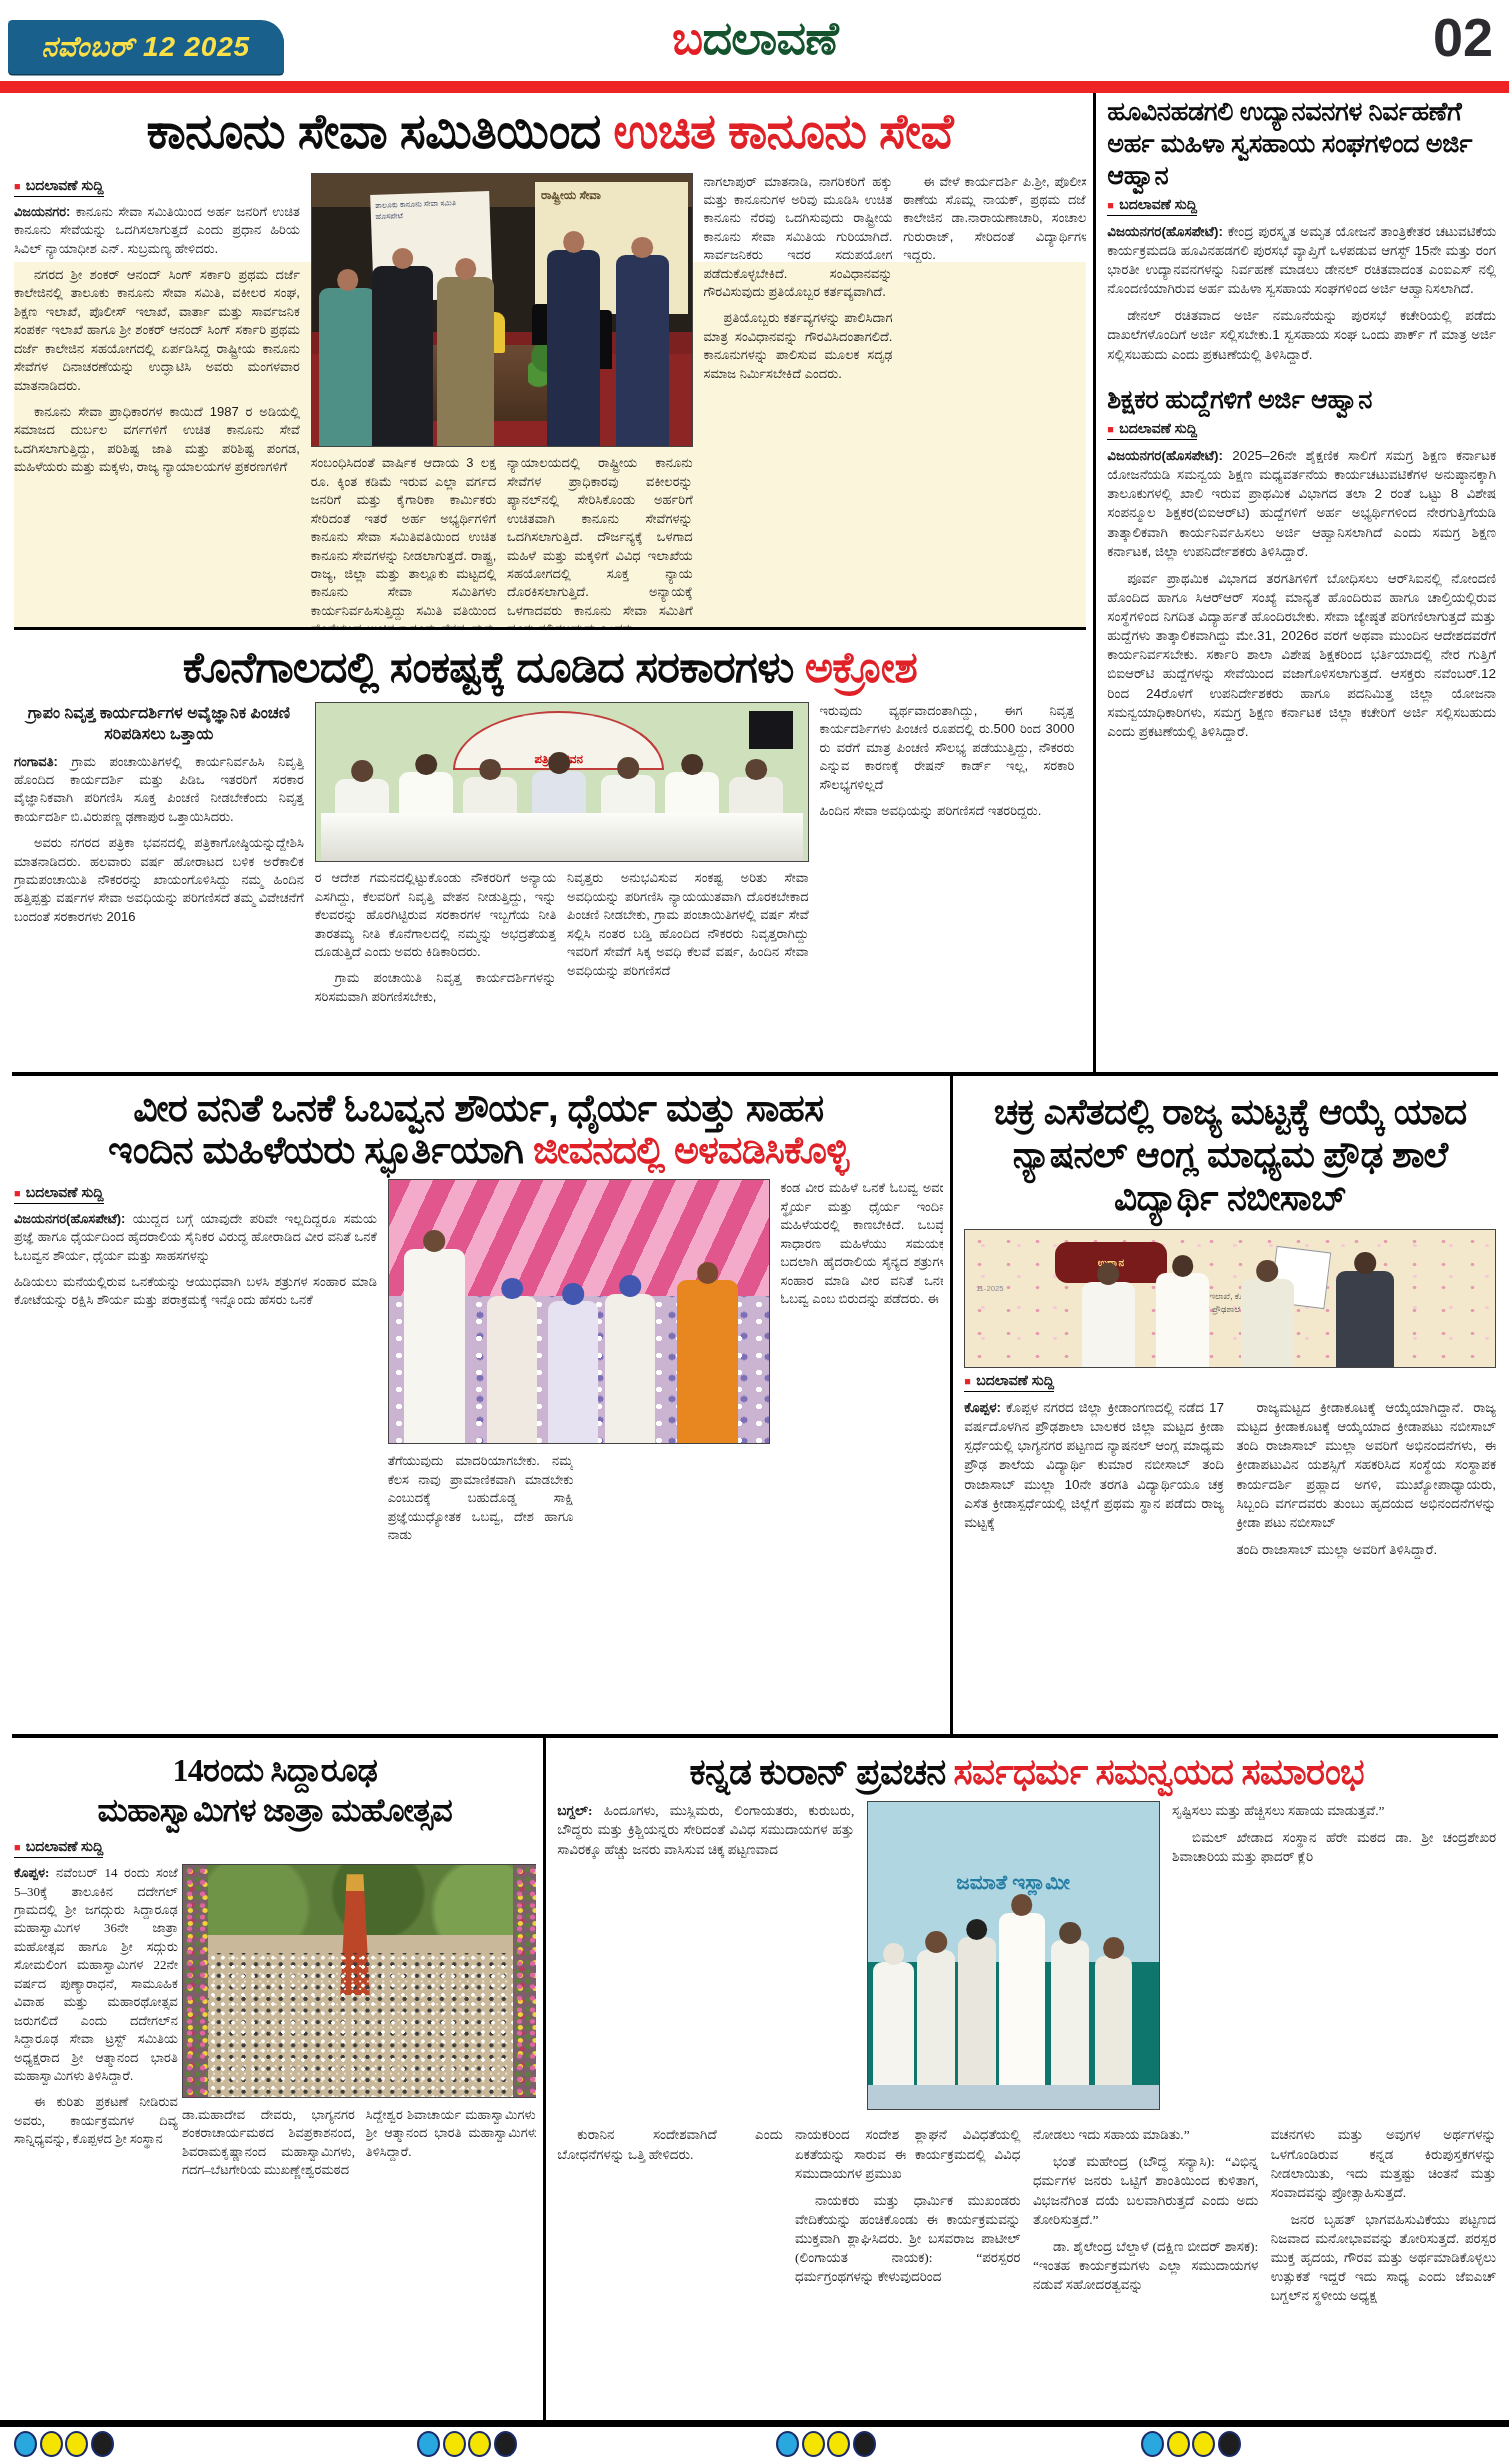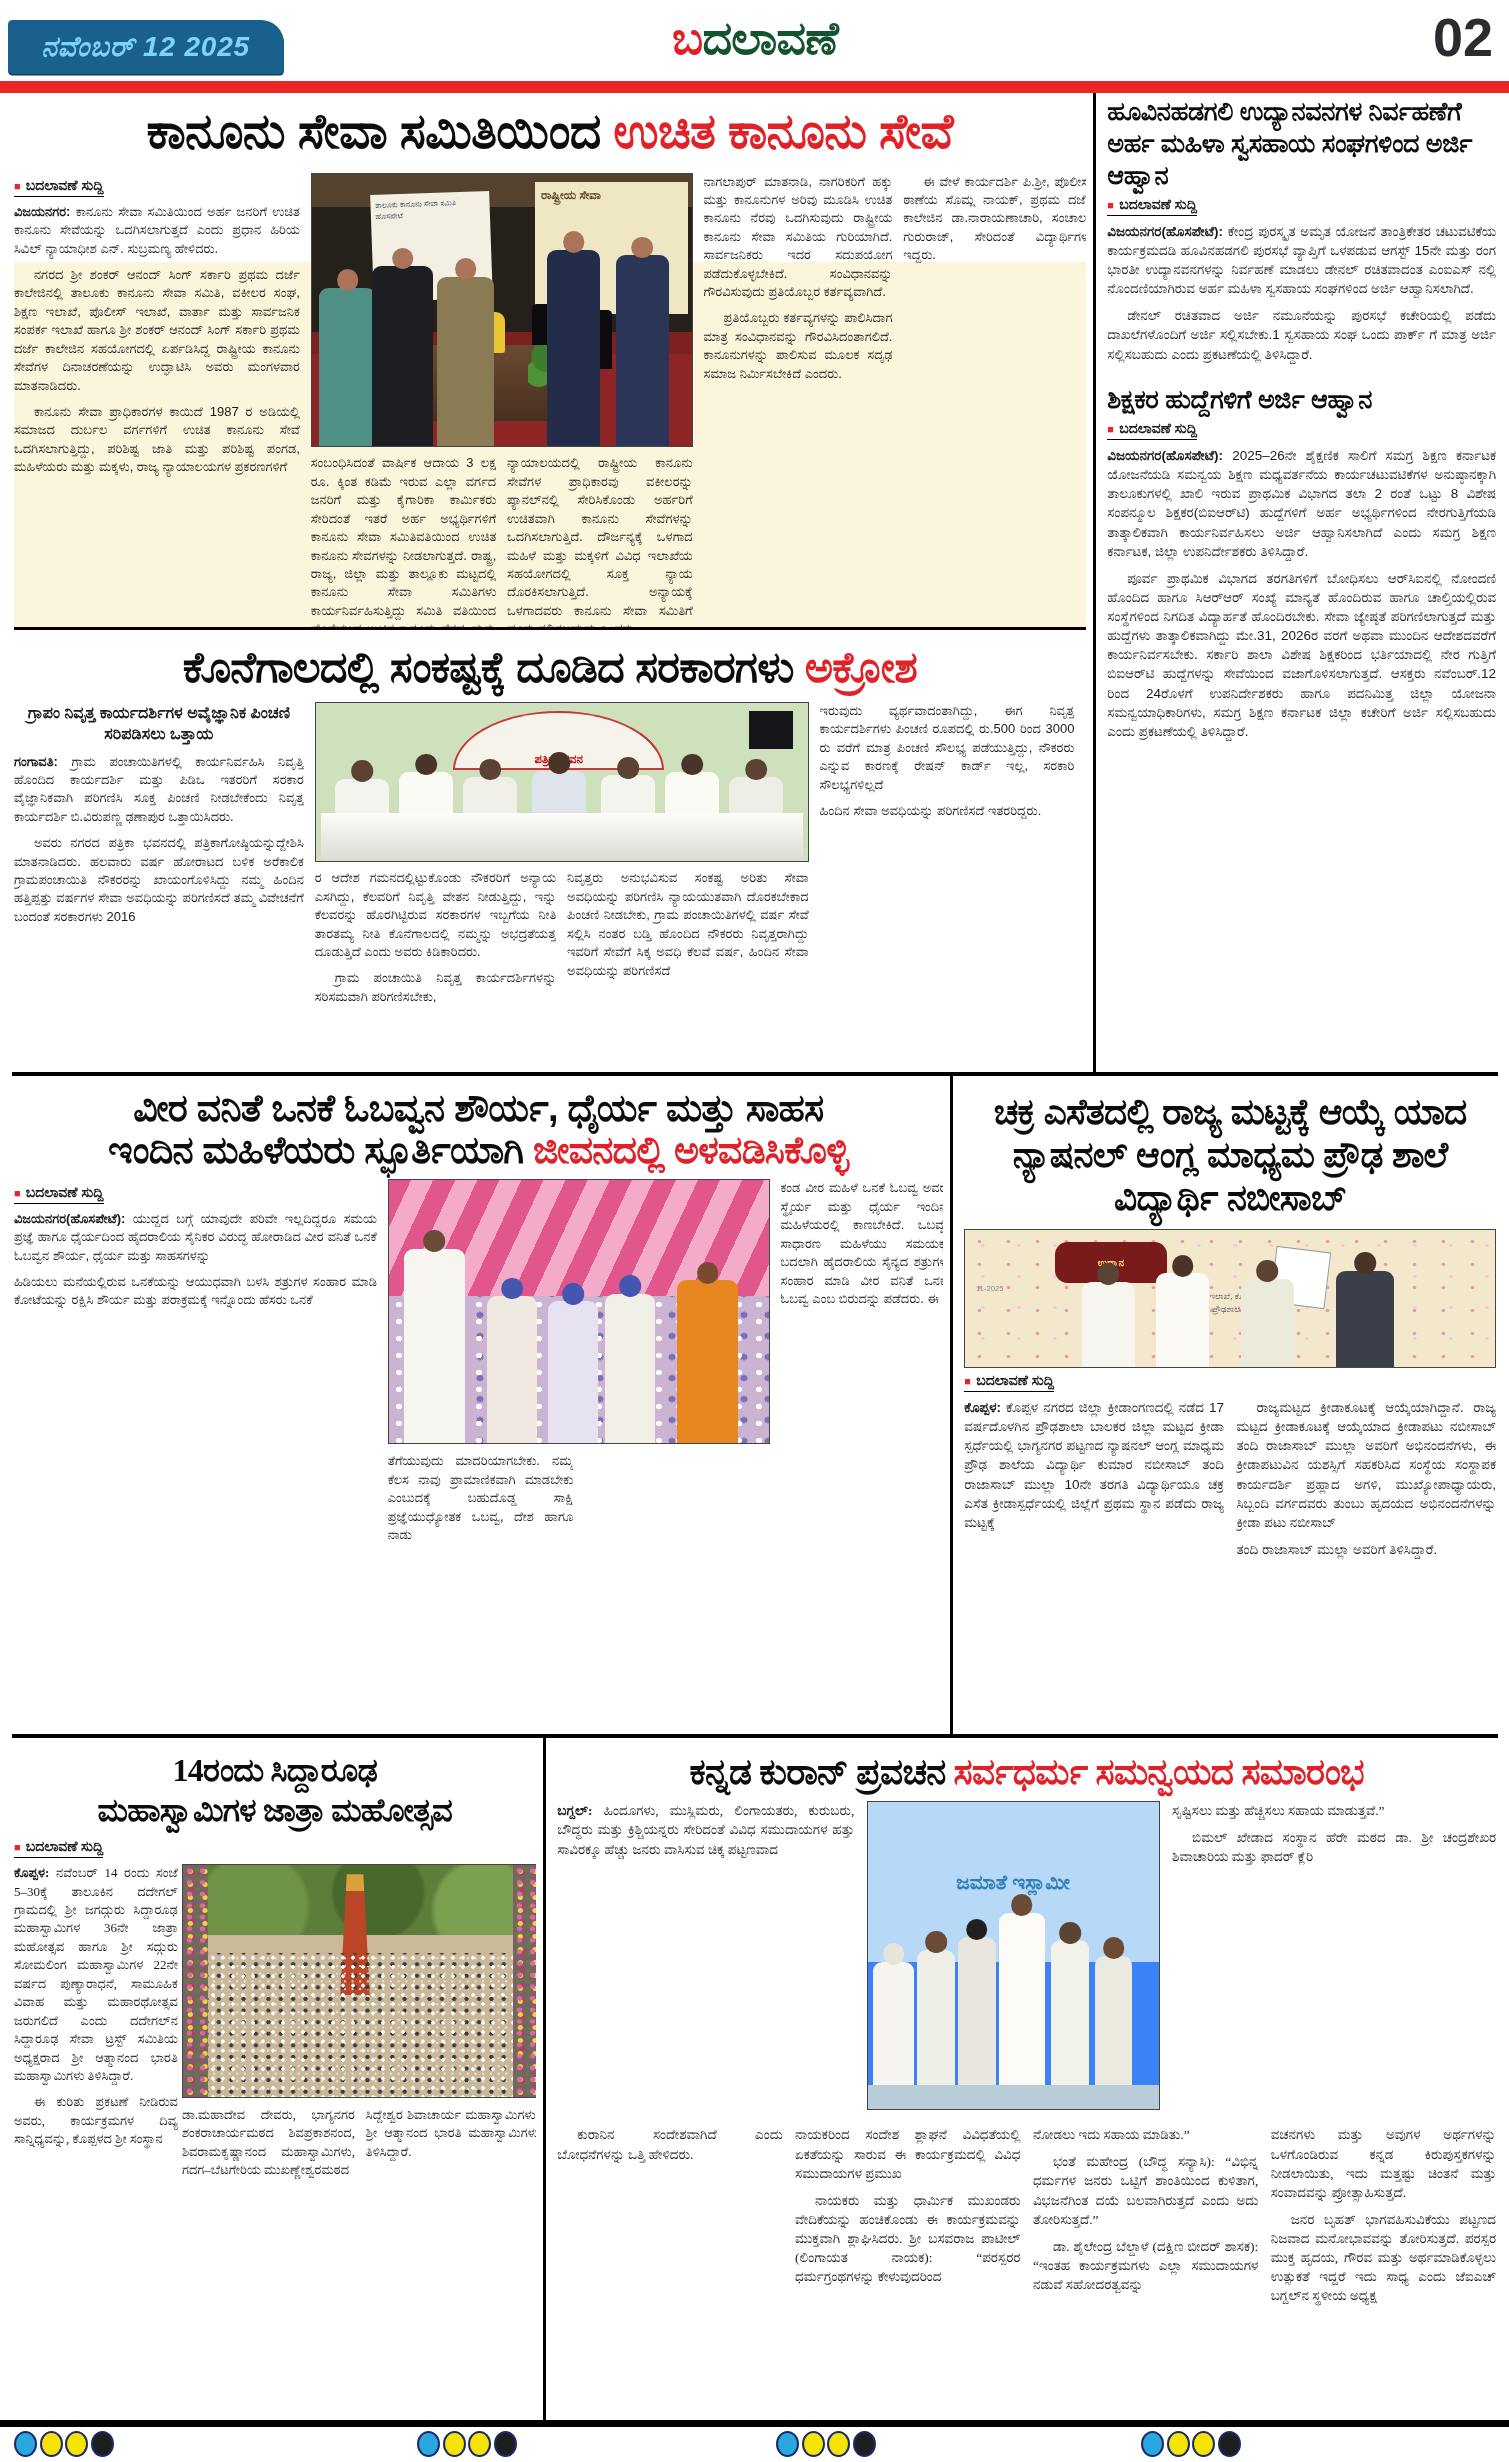--- a/index.html
+++ b/index.html
@@ -3,21 +3,21 @@
 <meta charset="utf-8">
 <style>
   html,body{margin:0;padding:0;background:#e9e9e9;}
   .page{width:1510px;height:2462px;margin:0 auto;background:#fff;position:relative;
         font-family:"Liberation Sans","DejaVu Sans",sans-serif;color:#1a1a1a;overflow:hidden;}
   
   .masthead{height:93px;position:relative;}
   .date-box{position:absolute;left:7.7px;top:20px;width:276px;height:54px;background:#19618c;
             border-radius:4.6px 23px 4.6px 4.6px;display:flex;align-items:center;justify-content:center;
             box-shadow:0 1.5px 0 #0e3c57;}
-  .date-box span{color:#7dd3fc;font-size:28px;font-weight:bold;font-style:italic;letter-spacing:0.8px;}
+  .date-box span{color:#fde047;font-size:28px;font-weight:bold;font-style:italic;letter-spacing:0.8px;}
   .mast-title{position:absolute;left:0;right:0;top:10.8px;text-align:center;font-size:46px;font-weight:bold;letter-spacing:-0.8px;}
   .mast-title .t-red{color:#e31e24;}
   .mast-title .t-blue{color:#14532d;}
   .pageno{position:absolute;right:17px;top:6.2px;font-size:54px;font-weight:bold;color:#2c2c30;}
   .redbar{position:absolute;left:0;right:0;bottom:0;height:11.6px;background:#ee2424;}
   
   .content{padding:0 12.4px;}
   .grid{display:grid;overflow:hidden;}
   .top-grid{grid-template-columns:1081px 3.1px 1fr;height:979px;}
   .mid-grid{grid-template-columns:938px 3.1px 1fr;height:658px;}
@@ -91,21 +91,21 @@
               clip-path:polygon(32% 0,68% 0,82% 100%,18% 100%);}
   .p5-crowd{position:absolute;left:7%;right:7%;top:38%;bottom:0;
             background-image:radial-gradient(#ffffff 24%,transparent 26%),radial-gradient(#3a3a3a 22%,transparent 24%),
                              radial-gradient(#efe6d2 22%,transparent 24%);
             background-size:10px 9.3px,12.4px 11.6px,7.7px 7.7px;background-position:0 0,4.6px 5.4px,2.3px 1.5px;}
   .p5-fl{position:absolute;top:0;bottom:0;width:7%;
          background-image:radial-gradient(#e265a0 2.3px,transparent 3.1px),radial-gradient(#f2d23a 2.3px,transparent 3.1px),
                           radial-gradient(#b83a5e 2.3px,transparent 3.1px),radial-gradient(#5c7f3a 2.3px,transparent 3.1px);
          background-size:13px 11.6px,14.7px 13px,18px 16px,10px 9.3px;background-color:#7c5f6b;}
   
-  .photo6{height:307px;background:#3b82f6;padding-left:36px;}
+  .photo6{height:307px;background:#0f766e;padding-left:36px;}
   .p6-banner{position:absolute;left:0;right:0;top:0;height:52%;background:#cde7f6;display:flex;
              align-items:center;justify-content:center;color:#2b7fae;font-size:20px;font-weight:bold;opacity:.85;
              text-align:center;}
   .p6-floor{position:absolute;left:0;right:0;bottom:0;height:8%;background:#b9cdd8;}
   
   .rail h2{font-size:25.5px;line-height:1.25;letter-spacing:-0.4px;}
   .rail p.b{font-size:13.5px;}
   .rail section{margin-bottom:20px;}
   
   .h-legal{font-size:49px;margin:10.8px 0 12.4px;}

